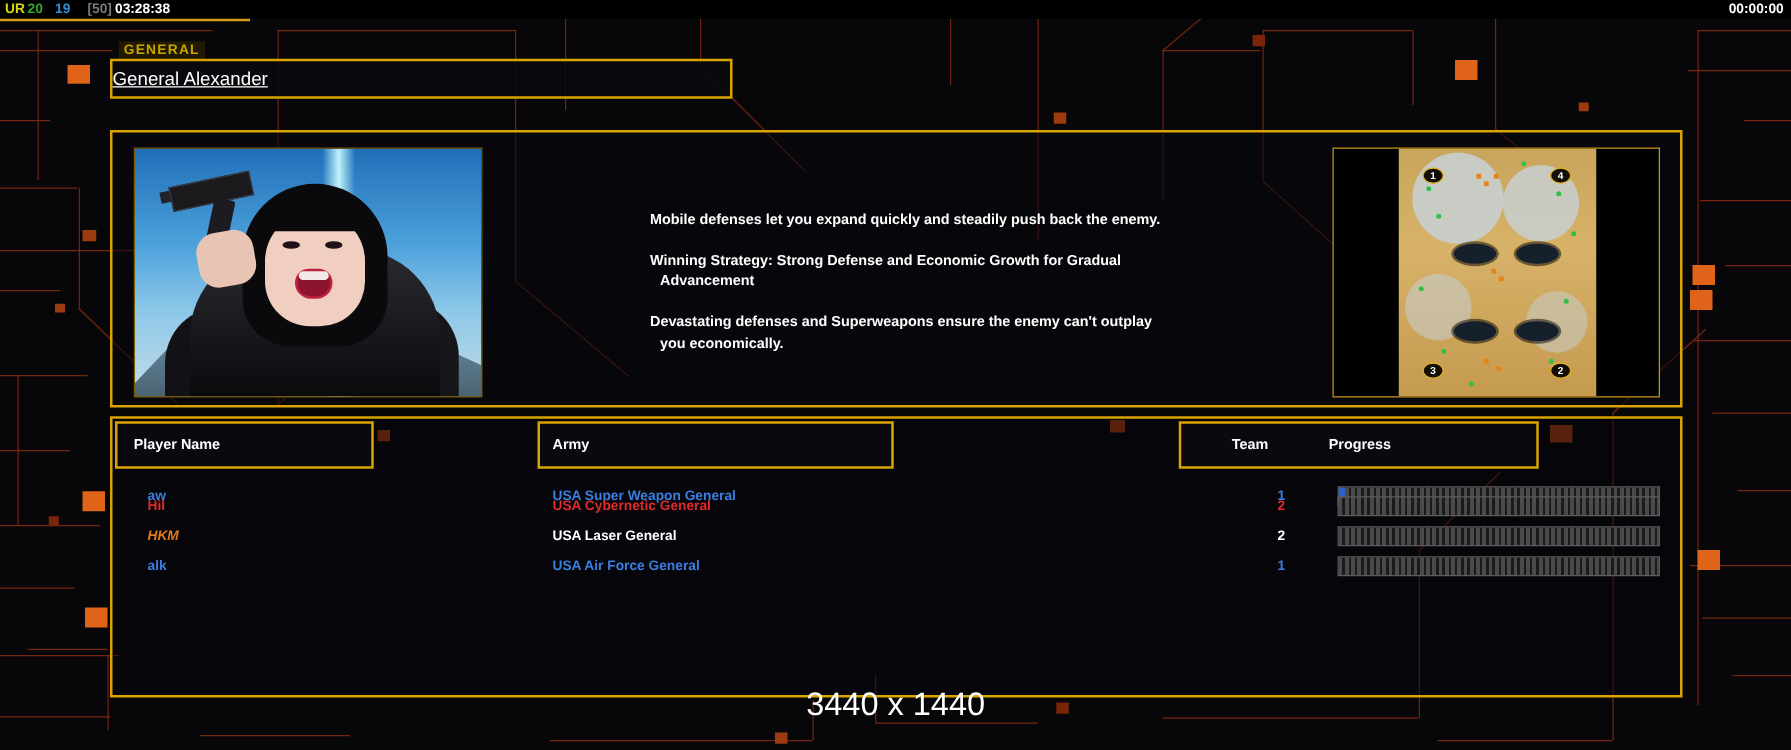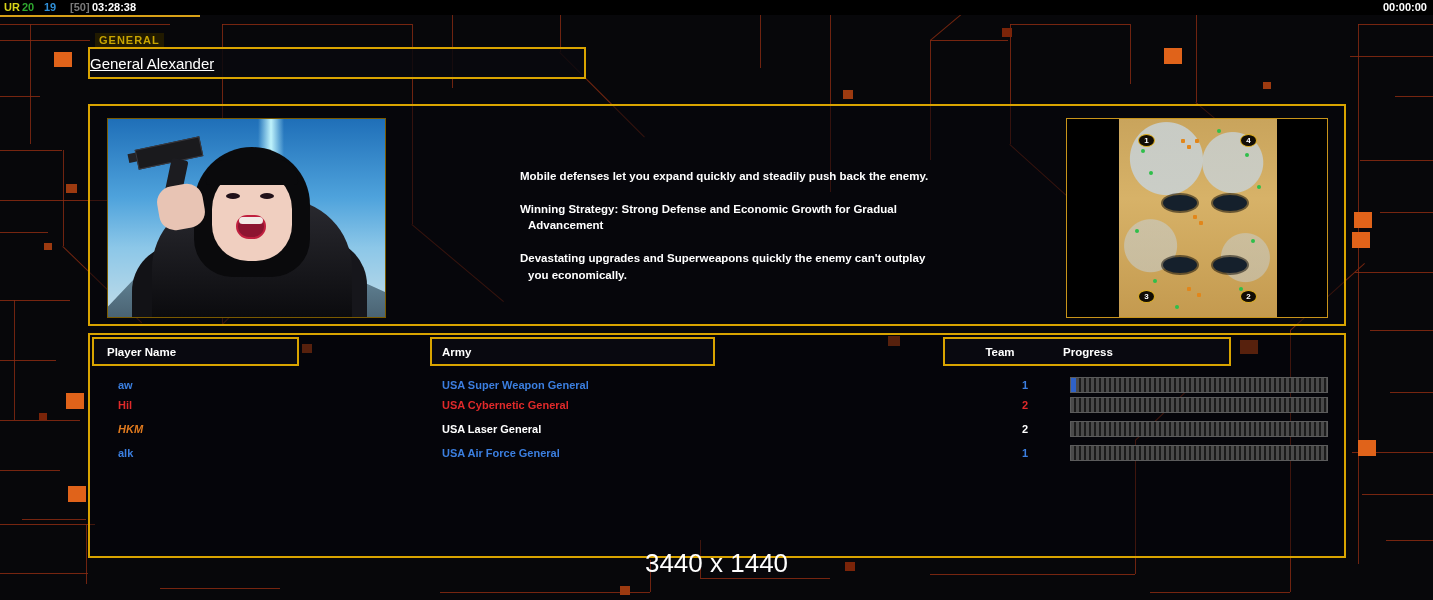--- a/index.html
+++ b/index.html
@@ -127,21 +127,21 @@
     display: flex; align-items: center; justify-content: center;
   }
 
   
   #table-wrap {
     position: absolute; left: 88px; top: 333px; width: 1258px; height: 225px;
     border: 2px solid #d9a400;
     background: rgba(5,5,12,.45);
   }
   .hdr-cell {
-    position: absolute; top: 2px; height: 29px;
+    position: absolute; top: 2px; height: 38px;
     border: 2px solid #d9a400;
     background: rgba(10,10,18,.8);
     display: flex; align-items: center;
     color: #ffffff; font-size: 11.5px; font-weight: bold;
   }
   #hdr-player { left: 2px; width: 207px; padding-left: 13px; }
   #hdr-army { left: 340px; width: 285px; padding-left: 10px; }
   #hdr-teamprog { left: 853px; width: 288px; padding-left: 0; }
   #hdr-teamprog .th-team { width: 110px; text-align: center; }
   #hdr-teamprog .th-prog { flex: 1; text-align: left; padding-left: 8px; }
@@ -298,21 +298,21 @@
       <div class="p-hand"></div>
     </div>
 
     <div id="strategy">
       <p>Mobile defenses let you expand quickly and steadily push back the enemy.</p>
       <p>
         <span>Winning Strategy: Strong Defense and Economic Growth for Gradual</span>
         <span class="cont">Advancement</span>
       </p>
       <p>
-        <span>Devastating upgrades and Superweapons quickly the enemy can't outplay</span>
+        <span>Devastating defenses and Superweapons ensure the enemy can't outplay</span>
         <span class="cont">you economically.</span>
       </p>
     </div>
 
     <div id="minimap">
       <div class="mm-field"></div>
 
       <div class="mm-water" style="left:96px; top:76px;"></div>
       <div class="mm-water" style="left:146px; top:76px;"></div>
       <div class="mm-water" style="left:96px; top:138px;"></div>
@@ -350,21 +350,21 @@
     </div>
     <div class="hdr-cell" id="hdr-army">
       <span>Army</span>
     </div>
     <div class="hdr-cell" id="hdr-teamprog">
       <span class="th-team">Team</span>
       <span class="th-prog">Progress</span>
     </div>
 
     <div id="rows">
-        <div class="row" style="top: 40px;">
+        <div class="row" style="top: 52px;">
           <span class="cell-name" style="color: rgb(59, 127, 224);">aw</span>
           <span class="cell-army" style="color: rgb(59, 127, 224);">USA Super Weapon General</span>
           <span class="cell-team" style="color: rgb(59, 127, 224);">1</span>
           <div class="cell-prog">
             <div class="fill" style="width: 2%;"></div>
           </div>
         </div>
         <div class="row" style="top: 60px;">
           <span class="cell-name" style="color: rgb(224, 42, 42);">Hil</span>
           <span class="cell-army" style="color: rgb(224, 42, 42);">USA Cybernetic General</span>

